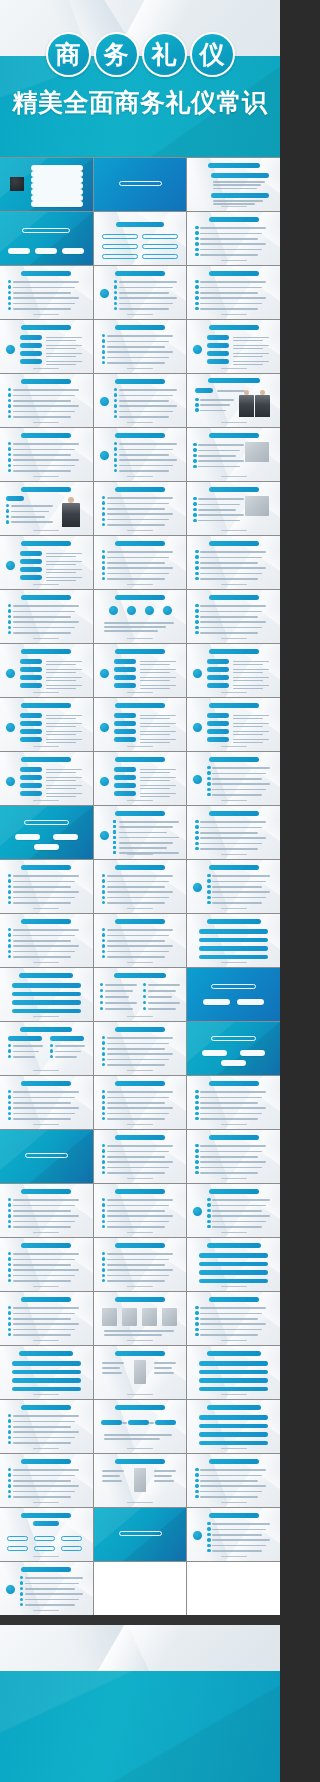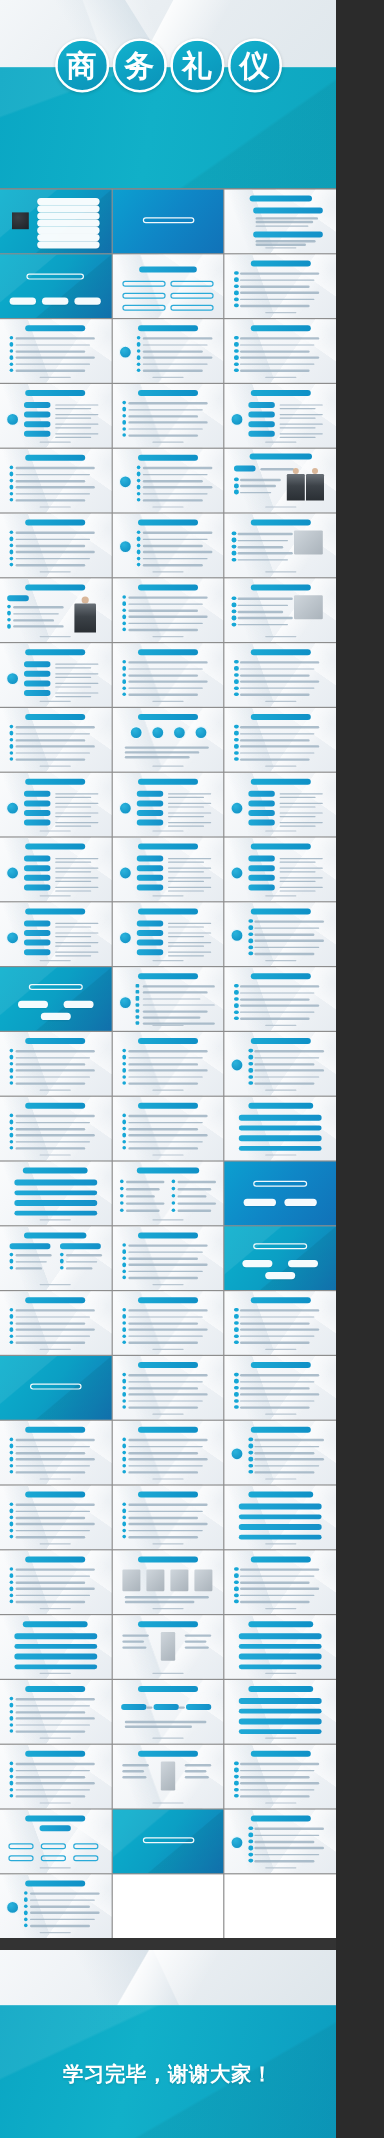--- a/index.html
+++ b/index.html
@@ -163,20 +163,21 @@
     <div class="banner-top"></div>
     <div class="banner-bot"></div>
 
     <div class="title-row">
       <div class="tchar">商</div>
       <div class="tchar">务</div>
       <div class="tchar">礼</div>
       <div class="tchar">仪</div>
     </div>
 
+    <div class="subtitle">精美全面商务礼仪常识</div>
   </div>
 
   <div class="grid" id="slide-grid">
       <div class="slide s-teal">
         <div class="sb badge-lg badge-dk" style="left:10px;top:19px;"></div>
         <div class="sb wpill" style="left:31px;top:7px;width:52px;"></div>
         <div class="sb wpill" style="left:31px;top:13px;width:52px;"></div>
         <div class="sb wpill" style="left:31px;top:19px;width:52px;"></div>
         <div class="sb wpill" style="left:31px;top:25px;width:52px;"></div>
         <div class="sb wpill" style="left:31px;top:31px;width:52px;"></div>
@@ -1294,16 +1295,15 @@
         <div class="sb ln" style="left:25px;top:42.2px;width:50px;"></div>
         <div class="sb foot" style="bottom:4px;"></div>
       </div>
       <div class="slide s-empty"></div>
       <div class="slide s-empty"></div>
     </div>
 
   <div class="footer">
     <div class="f-top"></div>
     <div class="f-bot"></div>
-    <div class="f-caption">学习完毕，谢谢大家！</div>
   </div>
 
 </div>
 
 </body></html>

